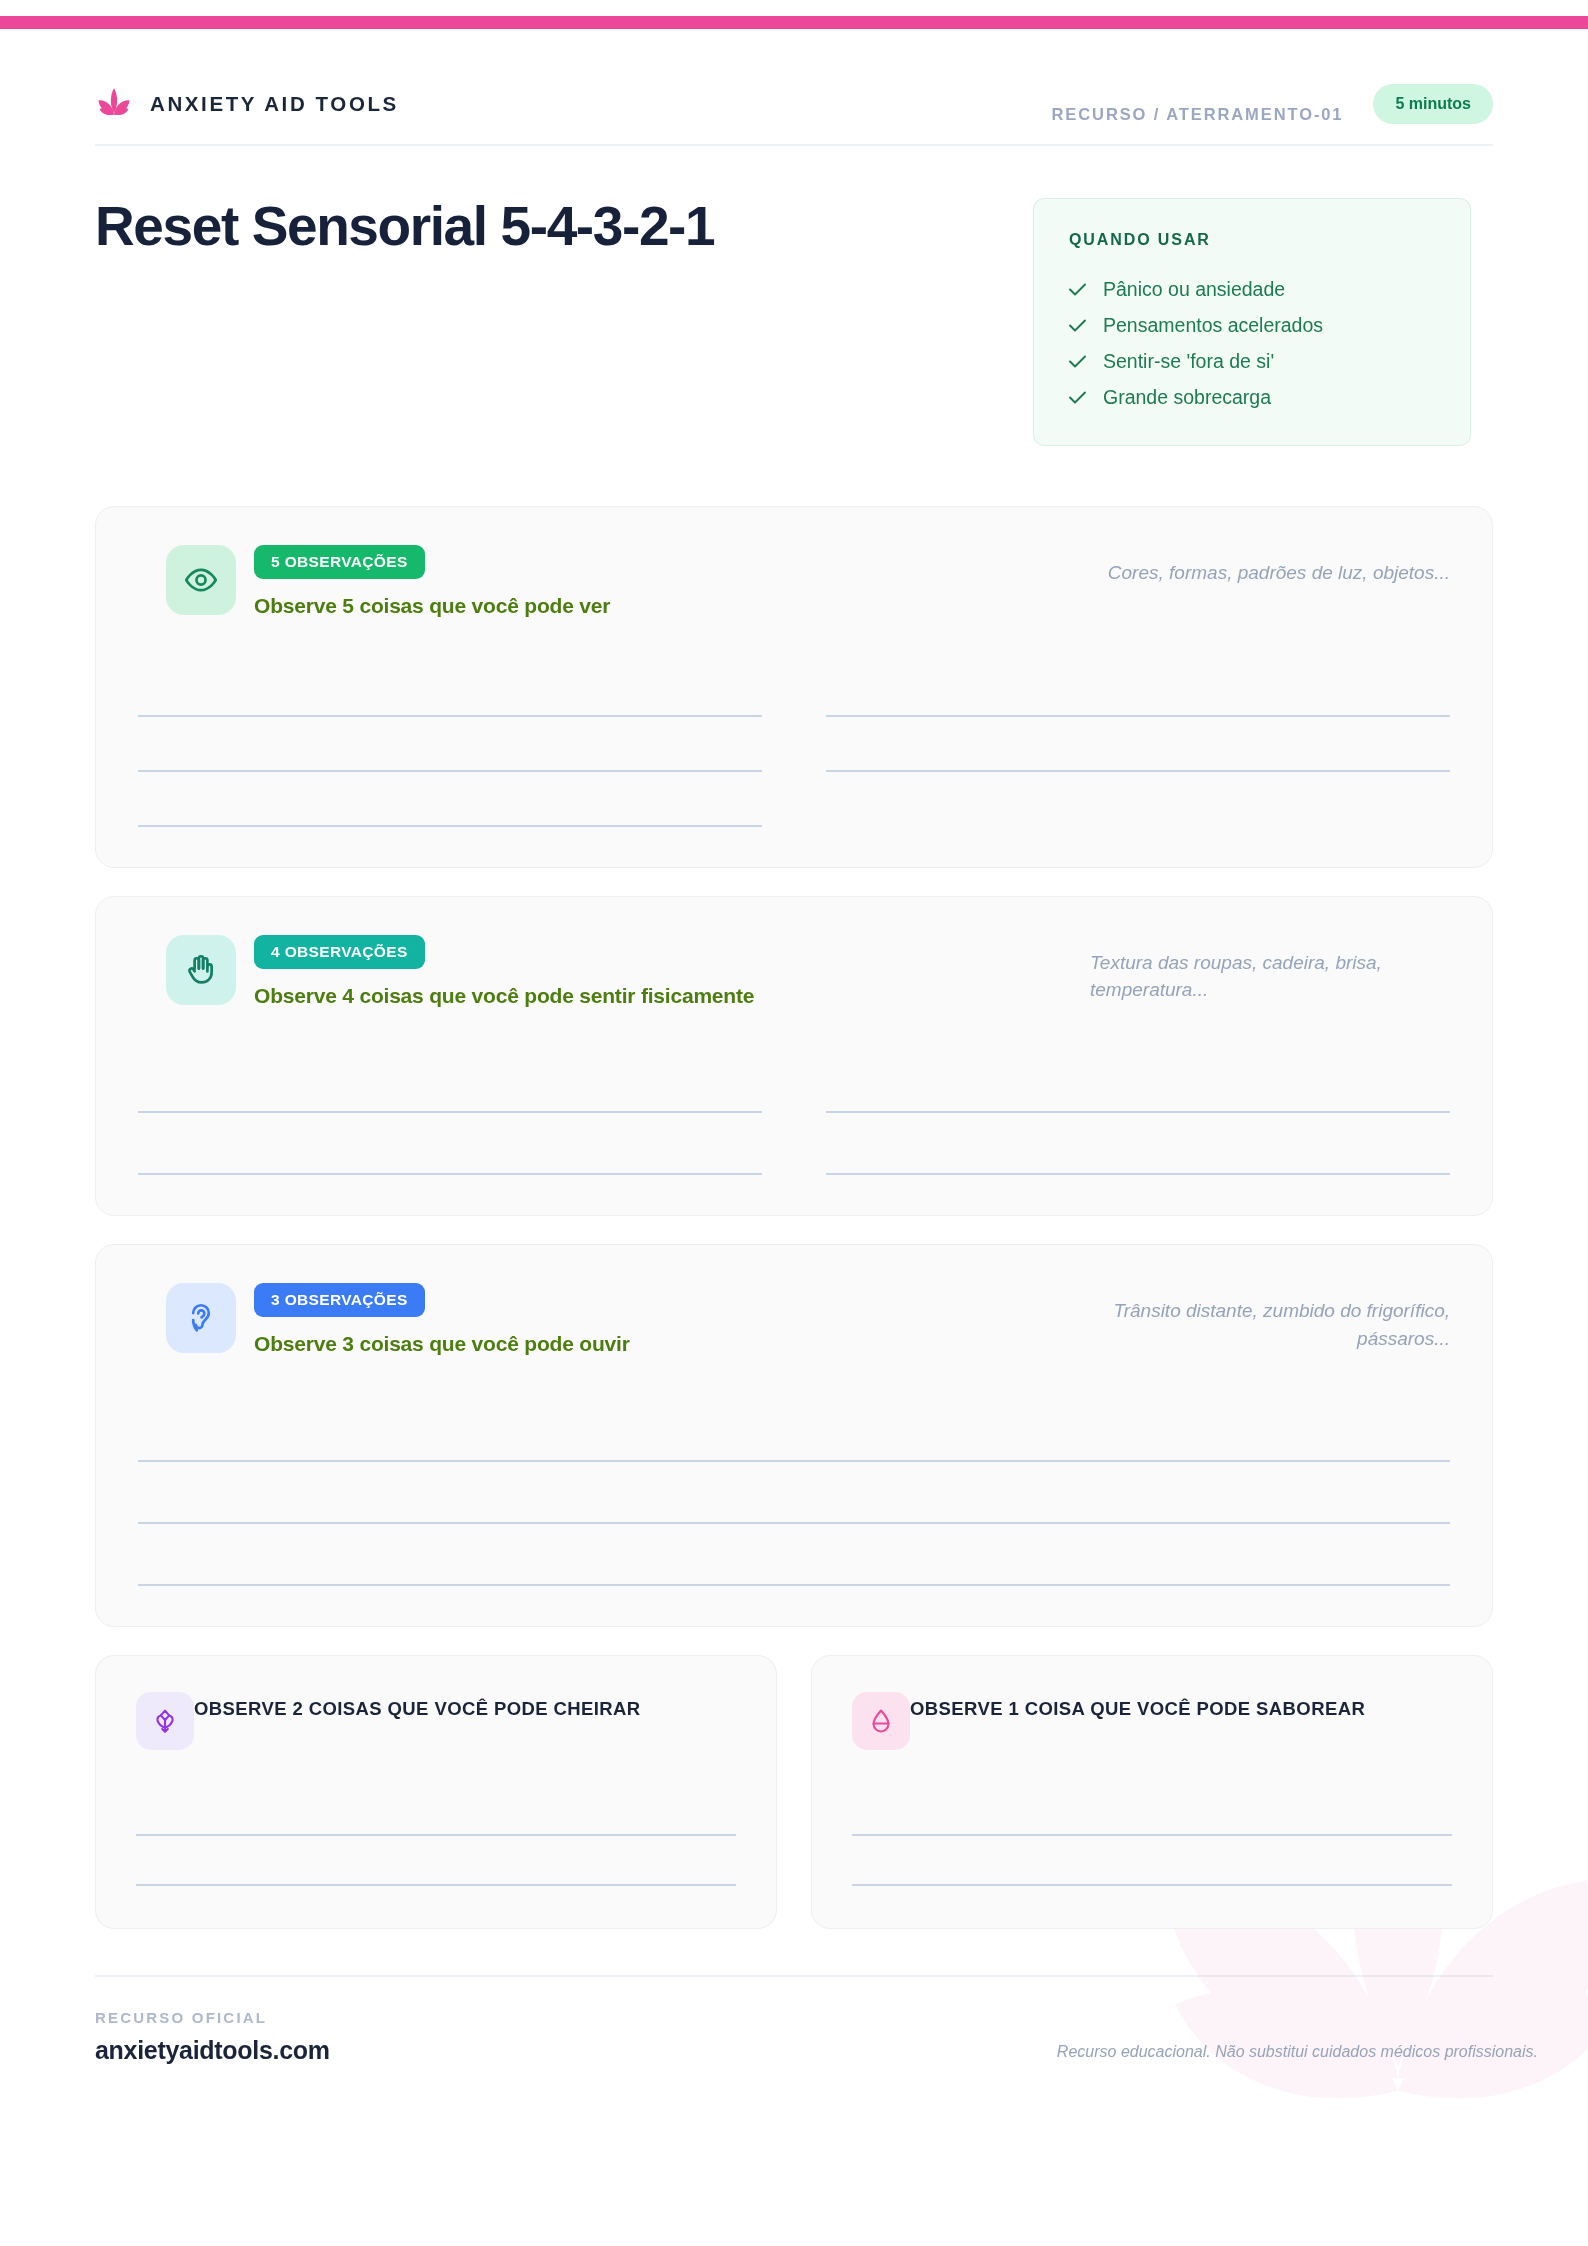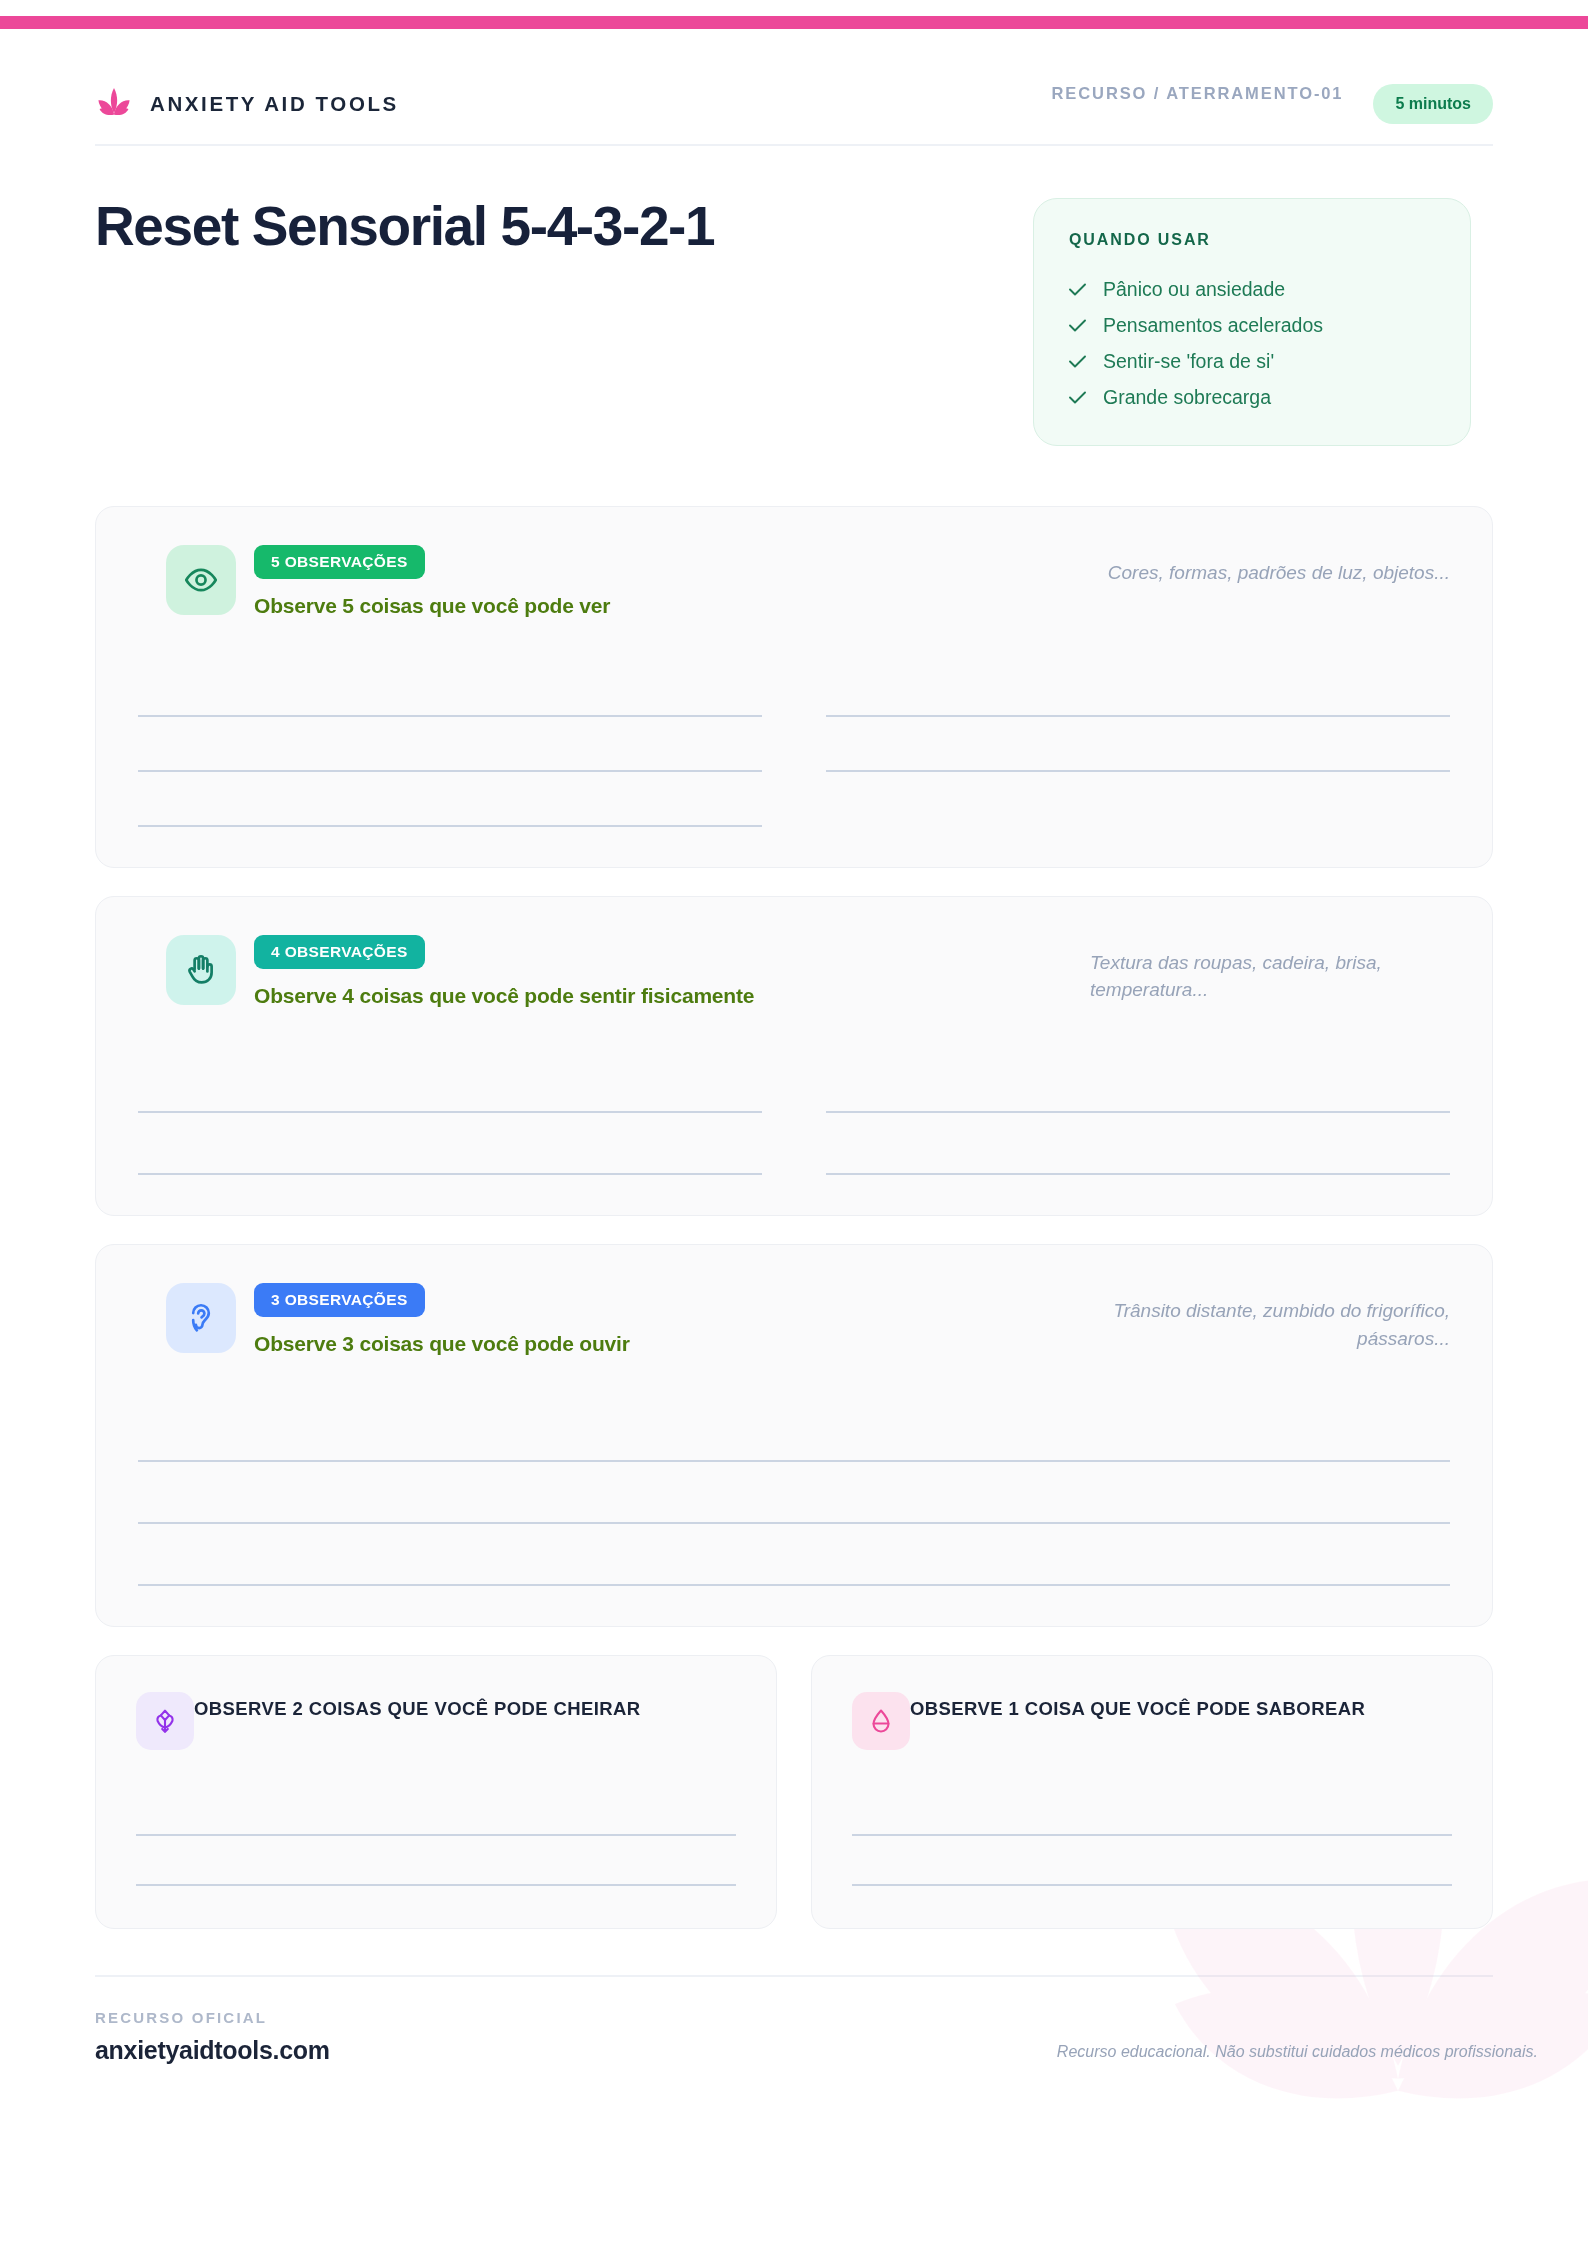--- a/index.html
+++ b/index.html
@@ -63,21 +63,21 @@
   }
   .brand-mark { width: 38px; height: 38px; display: block; }
   .brand-name {
     font-size: 20.5px;
     font-weight: 700;
     letter-spacing: 2.6px;
     color: #1B2639;
   }
   .header-right {
     display: flex;
-    align-items: flex-start;
+    align-items: flex-end;
     gap: 30px;
   }
   .resource-ref {
     font-size: 16.5px;
     font-weight: 700;
     letter-spacing: 1.9px;
     color: #9AA7BF;
     white-space: nowrap;
   }
   .time-badge {
@@ -117,21 +117,21 @@
     line-height: 1.62;
     color: #566179;
     max-width: 880px;
   }
 
   .when-card {
     width: 438px;
     flex: 0 0 438px;
     background: #F2FBF6;
     border: 1.6px solid #D9F0E4;
-    border-radius: 24px;
+    border-radius: 11px;
     padding: 32px 35px 30px 35px;
     align-self: flex-start;
   }
   .when-title {
     font-size: 16px;
     font-weight: 700;
     letter-spacing: 1.9px;
     color: #14674A;
     margin-bottom: 22px;
   }

